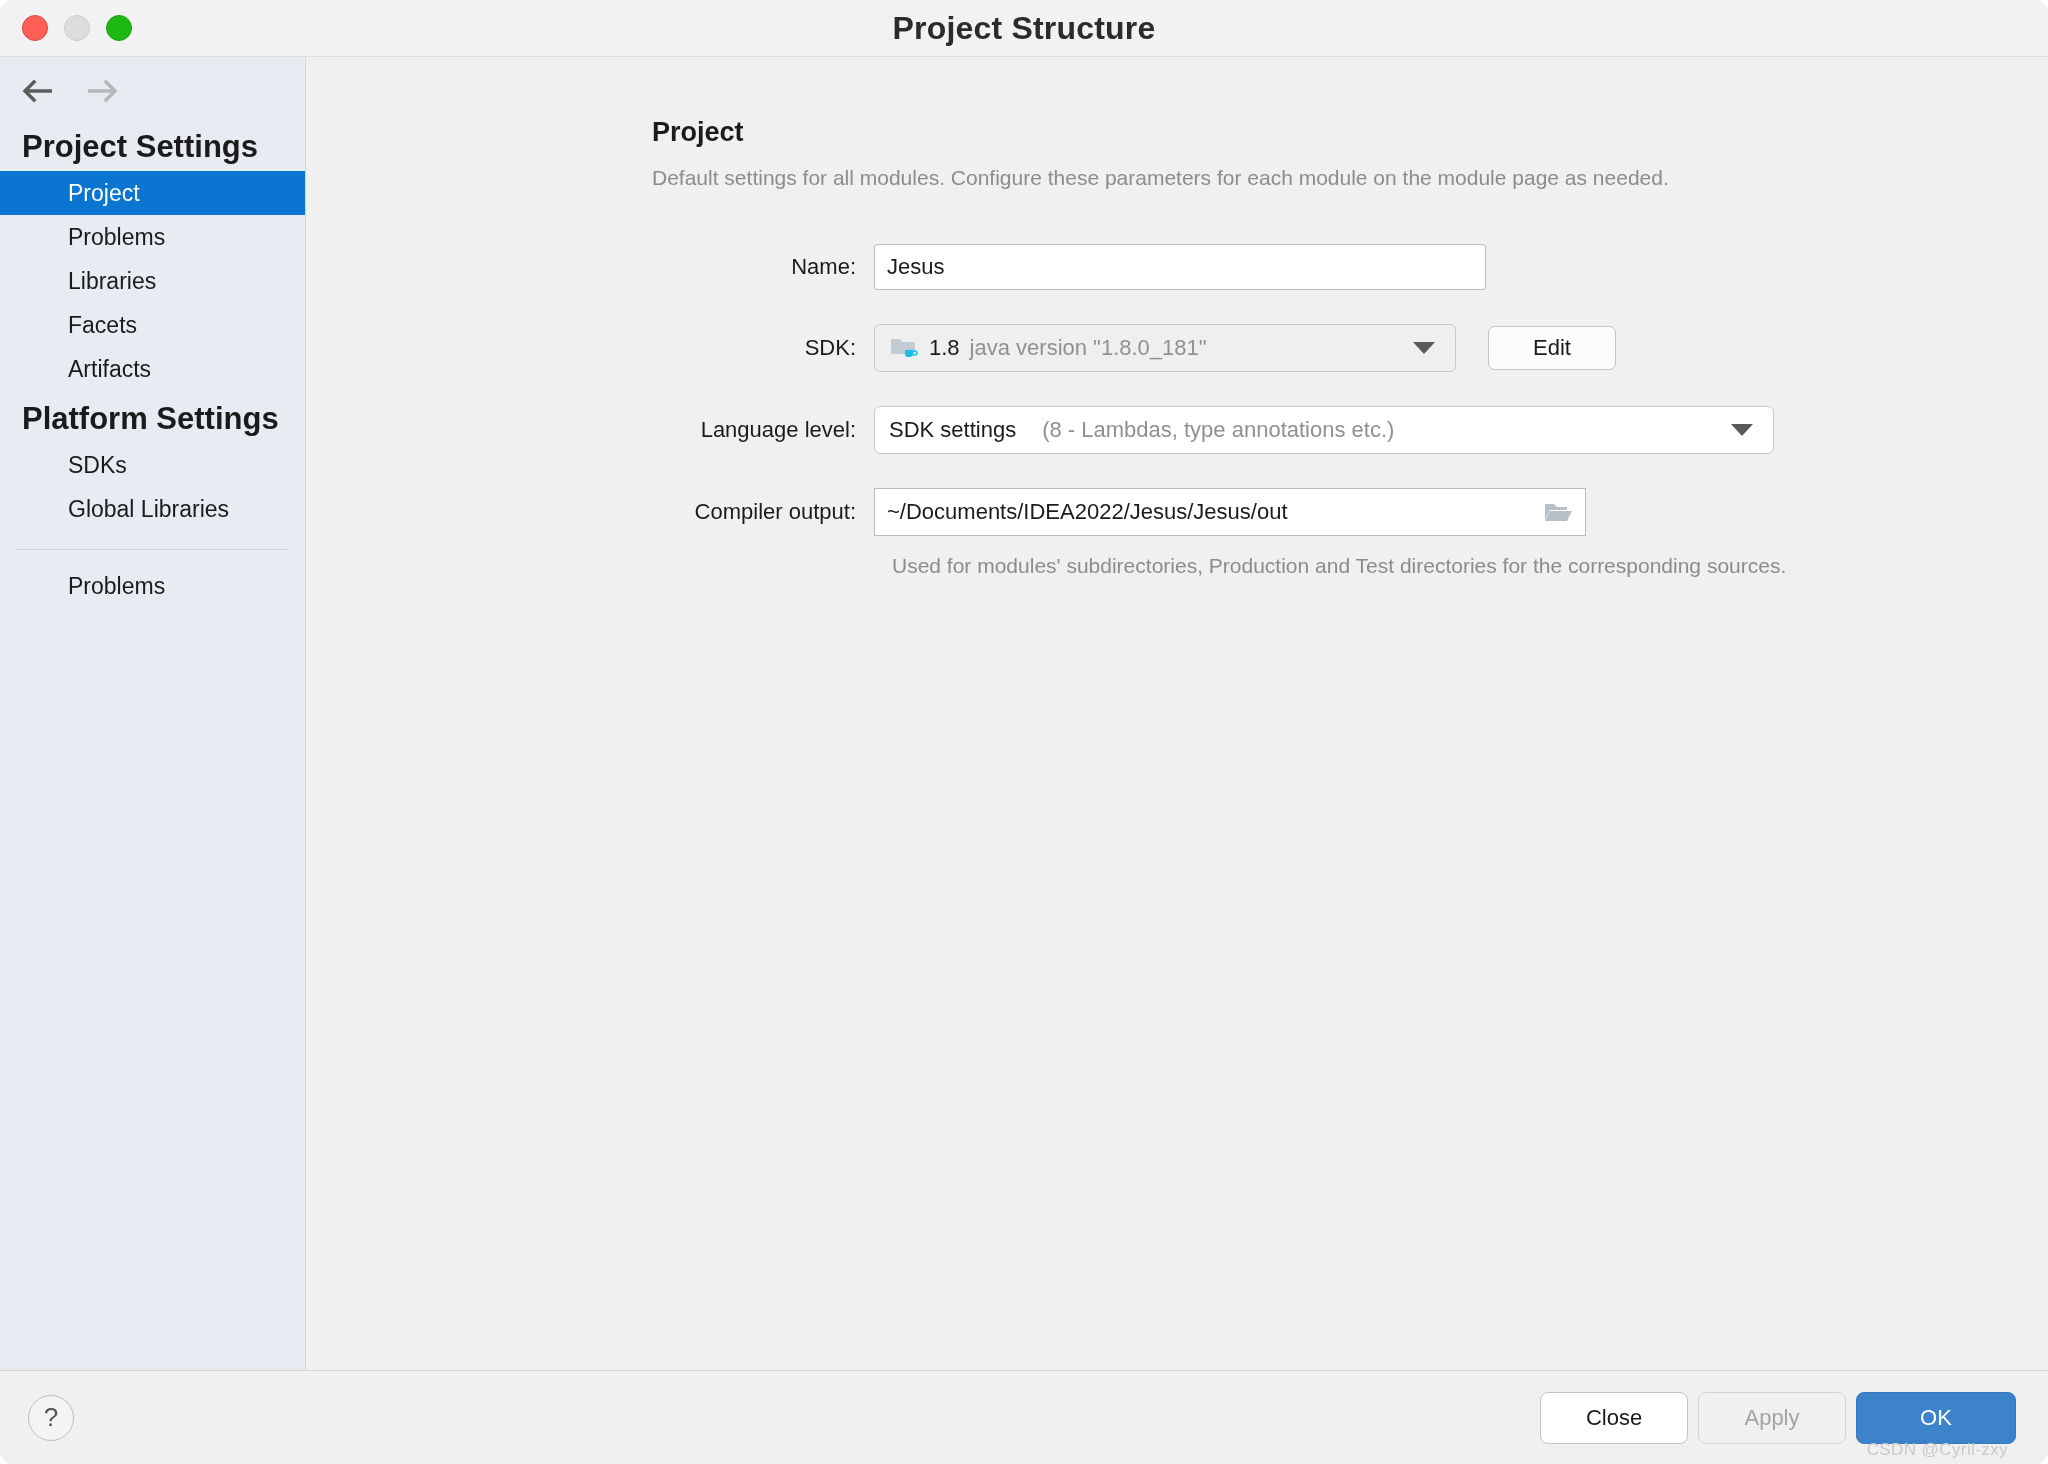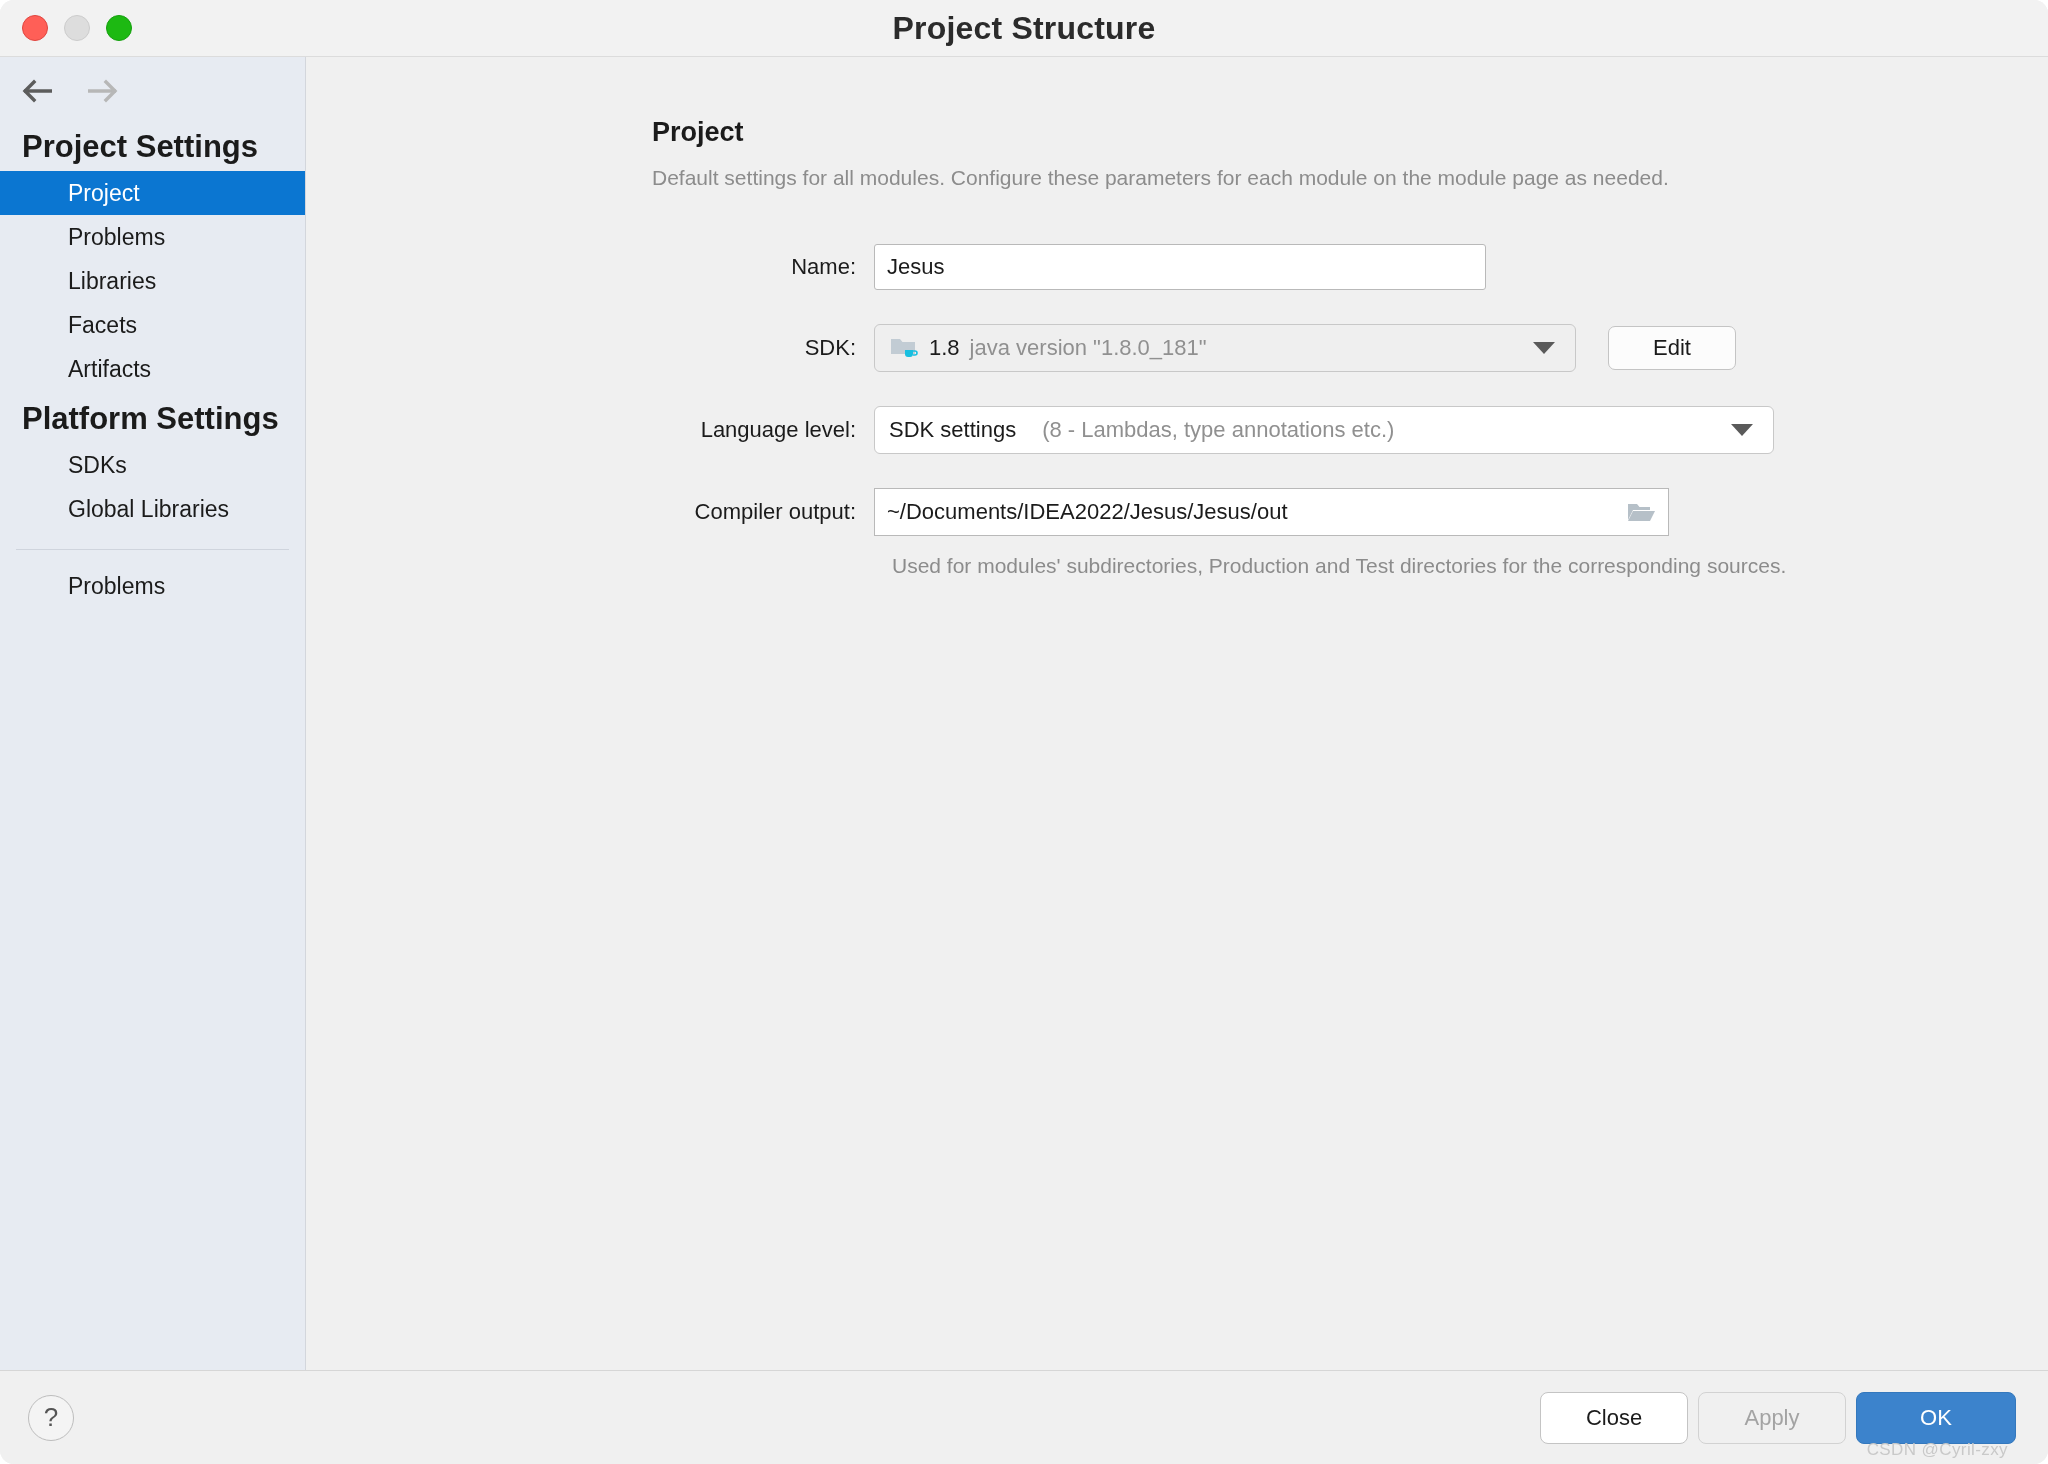--- a/index.html
+++ b/index.html
@@ -171,21 +171,21 @@
     box-sizing: border-box;
     border: 1px solid #c8c8c8;
     border-radius: 6px;
     display: flex;
     align-items: center;
     padding: 0 14px;
     font-size: 22px;
     position: relative;
   }
   #sdk-combo {
-    width: 702px;
+    width: 582px;
     background: #efefef;
   }
   #lang-combo {
     width: 900px;
     background: #ffffff;
   }
   .combo-arrow {
     position: absolute;
     right: 20px;
     top: 50%;
@@ -217,21 +217,21 @@
     display: inline-flex;
     align-items: center;
     justify-content: center;
     cursor: pointer;
     padding: 0 22px;
     font-family: "Liberation Sans", sans-serif;
   }
   #edit-button { margin-left: 32px; }
 
   #compiler-field {
-    width: 795px;
+    width: 712px;
     height: 48px;
     box-sizing: border-box;
     background: #ffffff;
     border: 1px solid #b9b9b9;
     display: flex;
     align-items: center;
     padding: 0 10px 0 12px;
     font-size: 22px;
     color: #1b1b1b;
   }

